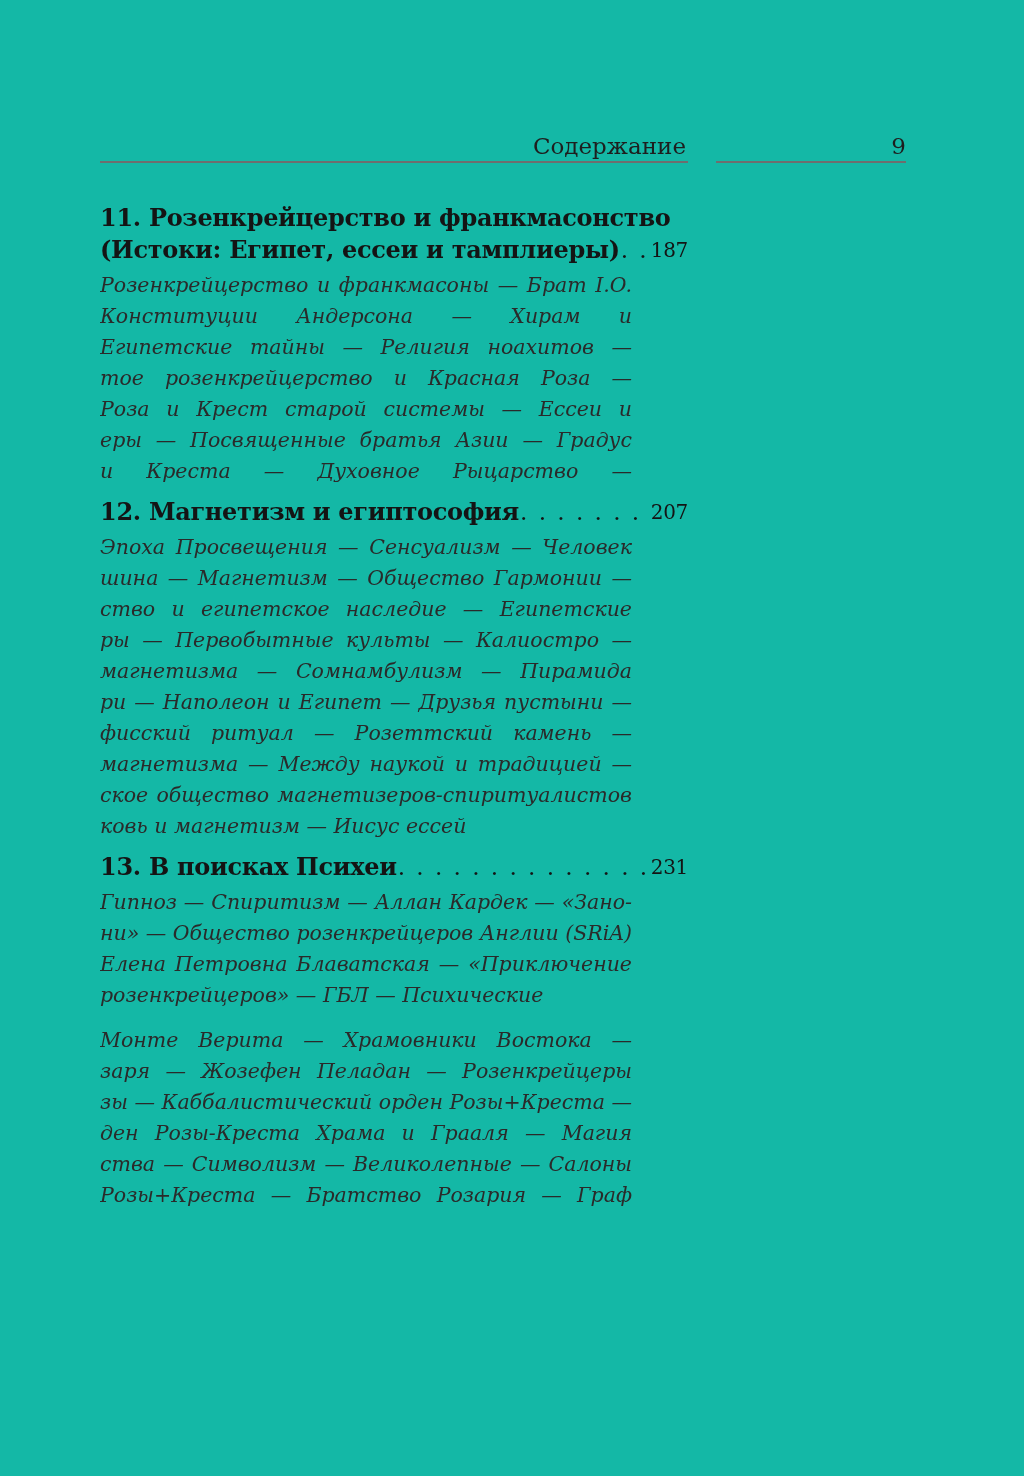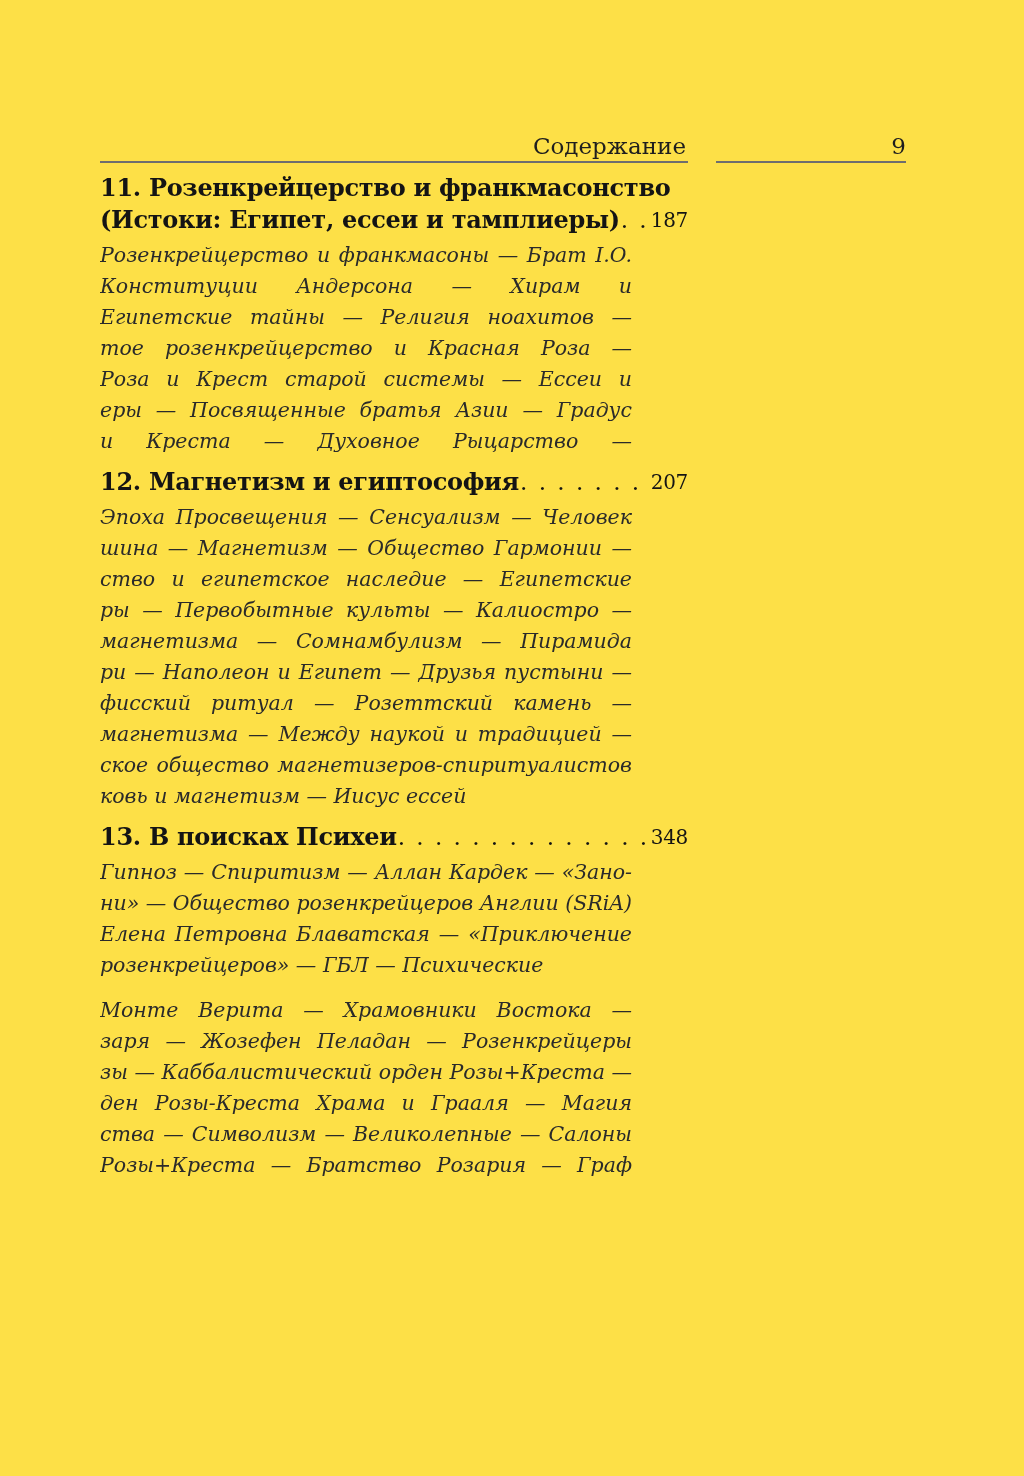--- a/index.html
+++ b/index.html
@@ -1,20 +1,20 @@
 <!DOCTYPE html>
 <html><head>
 <meta charset="utf-8">
 <style>
   html, body { margin: 0; padding: 0; background: #ffffff; }
   .page {
     position: relative;
     width: 1024px;
     height: 1476px;
-    background: #fde047;
+    background: #14b8a6;
     font-family: "DejaVu Serif", "Liberation Serif", serif;
     color: #1e1e1e;
     overflow: hidden;
   }
   .content {
     position: absolute;
     left: 100px;
     top: 134px;
     width: 806px;
   }
@@ -61,21 +61,21 @@
     width: 532px;
     margin-top: 4px;
     margin-bottom: 9px;
     font-style: italic;
     font-size: 20.5px;
     line-height: 31px;
     color: #2a2a2a;
   }
   .jl { text-align: justify; text-align-last: justify; height: 31px; overflow: hidden; }
   .ll { text-align: left; height: 31px; overflow: hidden; }
-  .mt-first { margin-top: 9px; }
+  .mt-first { margin-top: 39px; }
   .mt-lg    { margin-top: 14px; }
 </style>
 </head>
 <body>
 
 <div class="page">
   <div class="content">
 
     <div class="header">
       <div class="header-cell header-left">
@@ -123,21 +123,21 @@
         <div class="jl">магнетизма — Между наукой и традицией — Париж-</div>
         <div class="jl">ское общество магнетизеров-спиритуалистов — Цер-</div>
         <div class="ll">ковь и магнетизм — Иисус ессей</div>
       </div>
     </div>
 
     <div class="toc-entry">
       <div class="entry-heading leader-row">
         <span class="h-text">13. В поисках Психеи</span>
         <span class="dots"></span>
-        <span class="pgnum">348</span>
+        <span class="pgnum">231</span>
       </div>
       <div class="entry-desc">
         <div class="jl">Гипноз — Спиритизм — Аллан Кардек — «Зано-</div>
         <div class="jl">ни» — Общество розенкрейцеров Англии (SRiA) —</div>
         <div class="jl">Елена Петровна Блаватская — «Приключение среди</div>
         <div class="ll">розенкрейцеров» — ГБЛ — Психические исследования</div>
       </div>
     </div>
 
     <div class="toc-entry mt-lg">

